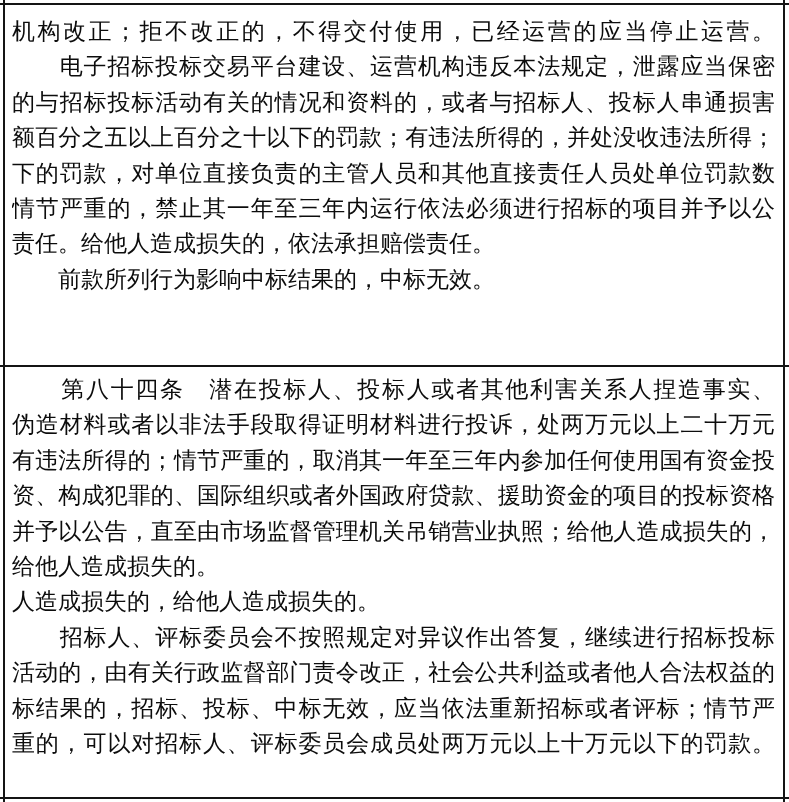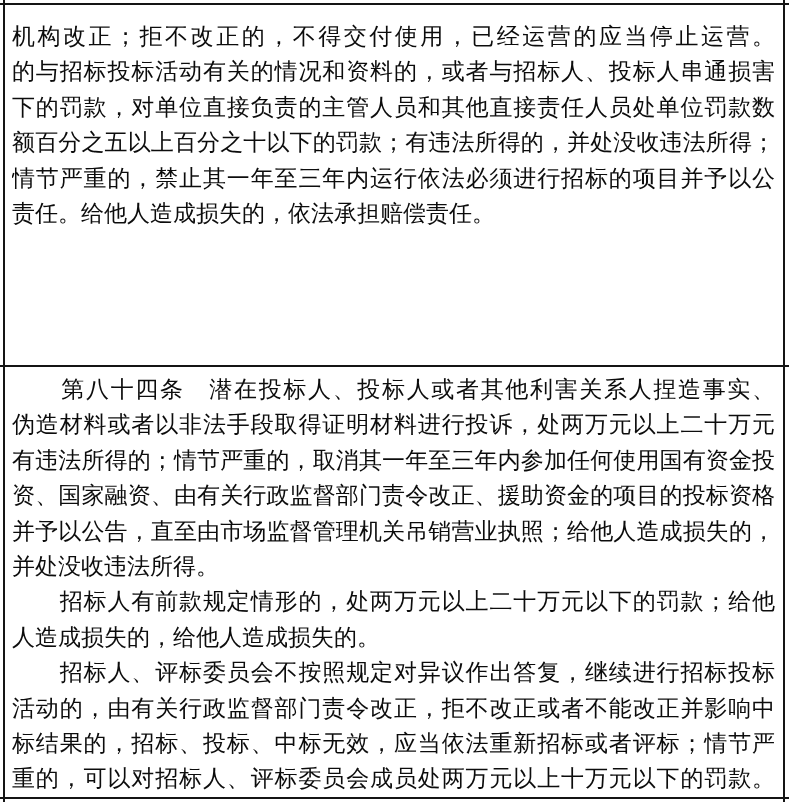--- a/index.html
+++ b/index.html
@@ -40,21 +40,21 @@
   .hline-bottom { top: 797px; }
 
   .cell {
     position: absolute;
     left: 5px;
     right: 6px;
     overflow: hidden;
     padding: 0 8px 0 7px;
     box-sizing: border-box;
   }
-  .cell-1 { top: 13px;   height: 468px; padding-top: 6px; }
+  .cell-1 { top: 0;   height: 468px; padding-top: 14px; }
   .cell-2 { top: 367px; height: 430px; padding-top: 5px; }
 
   .line {
     height: 35.4px;
     line-height: 35.4px;
     font-size: 23px;
     letter-spacing: 0;
     color: #0c0c0c;
     text-align: justify;
     text-justify: inter-ideograph;
@@ -70,34 +70,35 @@
 
 <div class="page">
   <div class="vline vline-left"></div>
   <div class="vline vline-right"></div>
   <div class="hline hline-top"></div>
   <div class="hline hline-mid"></div>
   <div class="hline hline-bottom"></div>
 
   <div class="cell cell-1">
       <div class="line fill">机构改正；拒不改正的，不得交付使用，已经运营的应当停止运营。</div>
+      <div class="line fill">　　电子招标投标交易平台建设、运营机构违反本法规定，泄露应当保密</div>
       <div class="line fill">的与招标投标活动有关的情况和资料的，或者与招标人、投标人串通损害</div>
+      <div class="line fill">额百分之五以上百分之十以下的罚款；有违法所得的，并处没收违法所得；</div>
       <div class="line fill">下的罚款，对单位直接负责的主管人员和其他直接责任人员处单位罚款数</div>
-      <div class="line fill">额百分之五以上百分之十以下的罚款；有违法所得的，并处没收违法所得；</div>
       <div class="line fill">情节严重的，禁止其一年至三年内运行依法必须进行招标的项目并予以公</div>
       <div class="line">责任。给他人造成损失的，依法承担赔偿责任。</div>
+      <div class="line">　　前款所列行为影响中标结果的，中标无效。</div>
     </div>
 
   <div class="cell cell-2">
       <div class="line fill">　　第八十四条　潜在投标人、投标人或者其他利害关系人捏造事实、</div>
       <div class="line fill">伪造材料或者以非法手段取得证明材料进行投诉，处两万元以上二十万元</div>
       <div class="line fill">有违法所得的；情节严重的，取消其一年至三年内参加任何使用国有资金投</div>
-      <div class="line fill">资、国家融资、由有关行政监督部门责令改正、援助资金的项目的投标资格</div>
+      <div class="line fill">资、构成犯罪的、国际组织或者外国政府贷款、援助资金的项目的投标资格</div>
       <div class="line fill">并予以公告，直至由市场监督管理机关吊销营业执照；给他人造成损失的，</div>
-      <div class="line">并处没收违法所得。</div>
-      <div class="line fill">　　招标人有前款规定情形的，处两万元以上二十万元以下的罚款；给他</div>
+      <div class="line">给他人造成损失的。</div>
       <div class="line">人造成损失的，给他人造成损失的。</div>
       <div class="line fill">　　招标人、评标委员会不按照规定对异议作出答复，继续进行招标投标</div>
-      <div class="line fill">活动的，由有关行政监督部门责令改正，拒不改正或者不能改正并影响中</div>
+      <div class="line fill">活动的，由有关行政监督部门责令改正，社会公共利益或者他人合法权益的</div>
       <div class="line fill">标结果的，招标、投标、中标无效，应当依法重新招标或者评标；情节严</div>
       <div class="line fill">重的，可以对招标人、评标委员会成员处两万元以上十万元以下的罚款。</div>
     </div>
 </div>
 
 </body></html>

